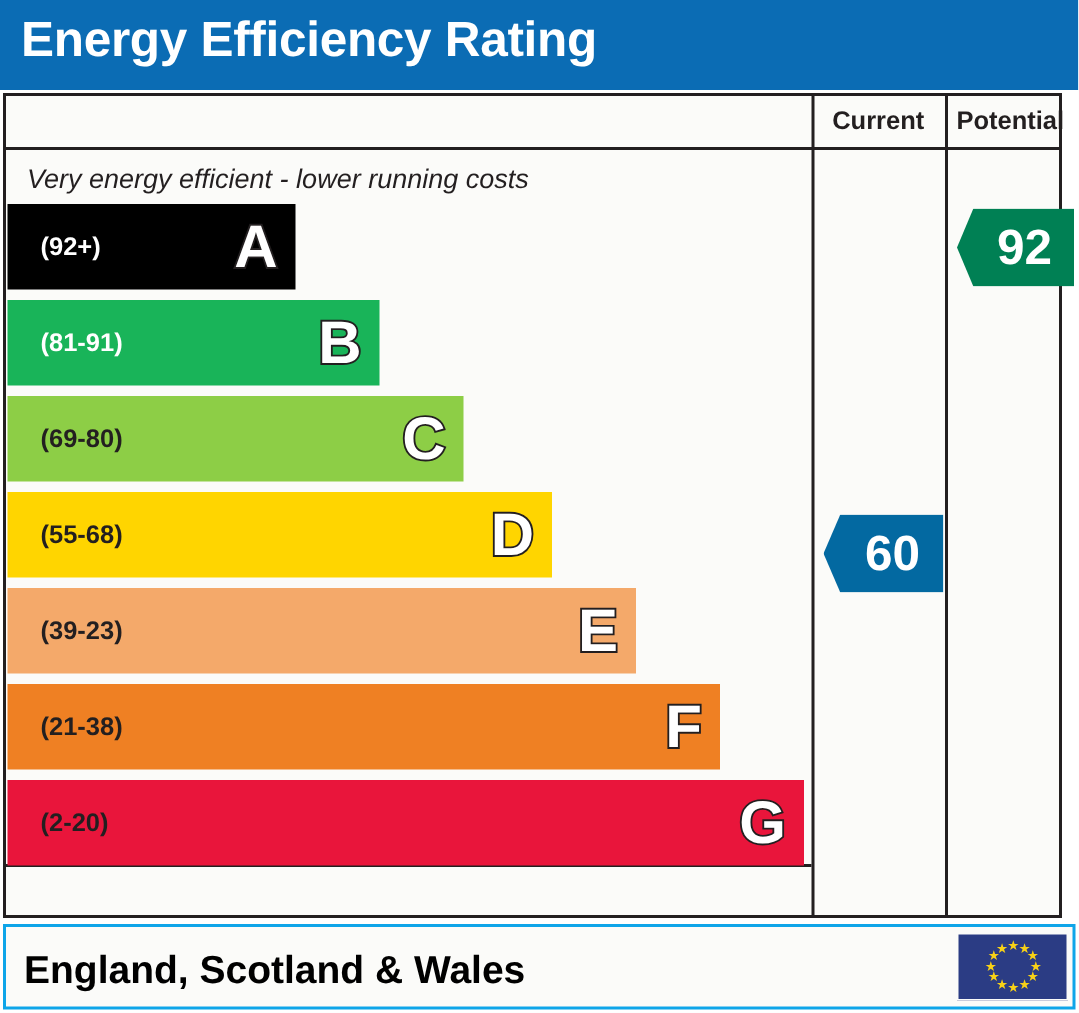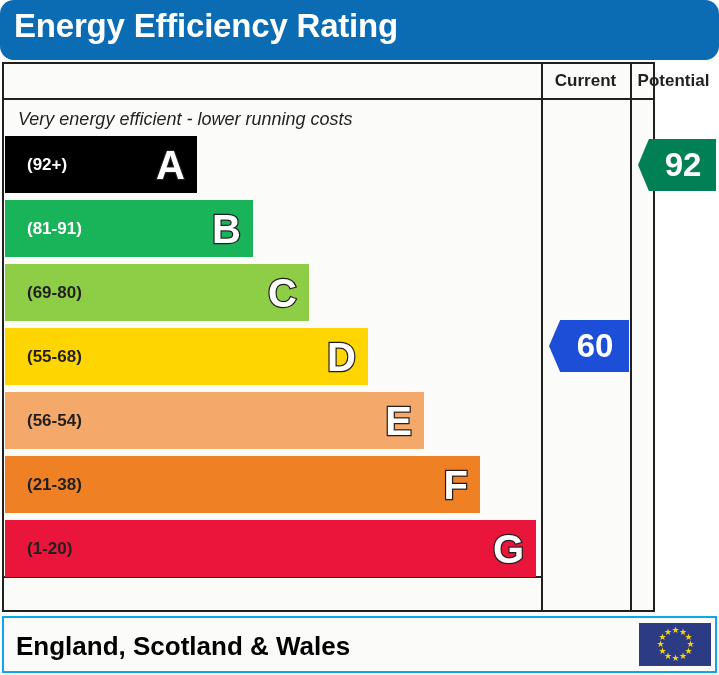--- a/index.html
+++ b/index.html
@@ -20,39 +20,38 @@
 
   
   .banner {
     position: absolute;
     left: 0;
     top: 0;
     width: 719px;
     height: 60px;
     background: #0b6cb4;
     box-sizing: border-box;
-    border-radius: 14px;
   }
   .banner-title {
     position: absolute;
     left: 14px;
     top: 7px;
     font-size: 33px;
     font-weight: bold;
     color: #ffffff;
     letter-spacing: -0.2px;
     white-space: nowrap;
   }
 
   
   .grid {
     position: absolute;
     left: 2px;
     top: 62px;
-    width: 653px;
+    width: 706px;
     height: 550px;
     border: 2px solid #231f20;
     box-sizing: border-box;
     background: #fbfbf9;
   }
 
   
   .vline {
     position: absolute;
     top: 0;
@@ -231,34 +230,34 @@
         </div>
         <div class="band" style="top: 200px; width: 304px; background: rgb(141, 206, 70);">
           <div class="band-range" style="color: rgb(35, 31, 32);">(69-80)</div>
           <div class="band-letter">C</div>
         </div>
         <div class="band" style="top: 264px; width: 363px; background: rgb(255, 213, 0);">
           <div class="band-range" style="color: rgb(35, 31, 32); text-align: right;">(55-68)</div>
           <div class="band-letter">D</div>
         </div>
         <div class="band" style="top: 328px; width: 419px; background: rgb(244, 169, 106);">
-          <div class="band-range" style="color: rgb(35, 31, 32);">(56-54)</div>
+          <div class="band-range" style="color: rgb(35, 31, 32);">(39-23)</div>
           <div class="band-letter">E</div>
         </div>
         <div class="band" style="top: 392px; width: 475px; background: rgb(239, 128, 35);">
           <div class="band-range" style="color: rgb(35, 31, 32);">(21-38)</div>
           <div class="band-letter">F</div>
         </div>
         <div class="band" style="top: 456px; width: 531px; background: rgb(233, 21, 59);">
-          <div class="band-range" style="color: rgb(35, 31, 32);">(1-20)</div>
+          <div class="band-range" style="color: rgb(35, 31, 32);">(2-20)</div>
           <div class="band-letter">G</div>
         </div>
       </div>
     <div id="markers-layer">
-        <div class="marker" style="left: 545px; width: 80px; top: 256px; background: #1d4ed8;">
+        <div class="marker" style="left: 545px; width: 80px; top: 279px; background: #0369a1;">
           <span class="marker-value">60</span>
         </div>
         <div class="marker" style="left: 634px; width: 78px; top: 75px; background: rgb(0, 128, 84);">
           <span class="marker-value">92</span>
         </div>
       </div>
   </div>
 
   <div class="footer">
     <div class="footer-region">England, Scotland &amp; Wales</div>

